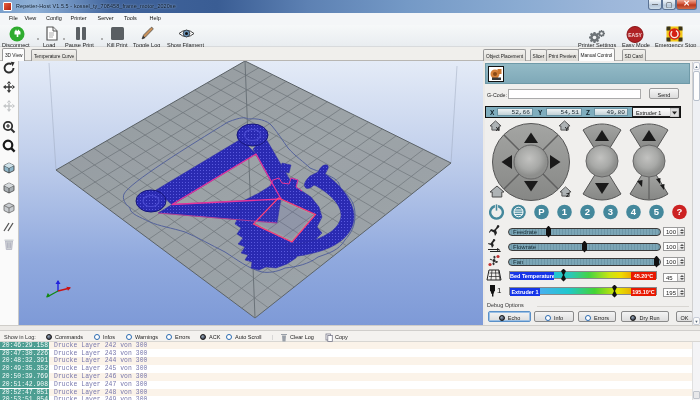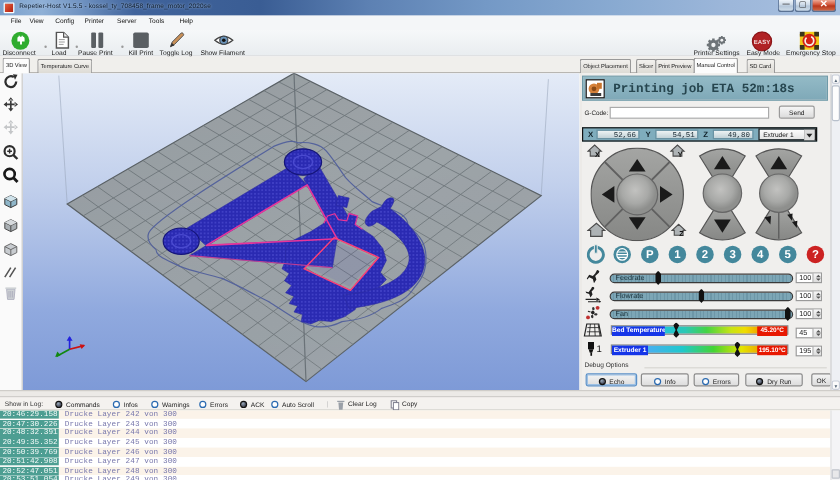--- a/index.html
+++ b/index.html
@@ -271,21 +271,20 @@
 <div class="abs" id="panel">
 <div id="banner">
       <div id="bicon">
         <svg width="14" height="14" style="position:absolute;left:0px;top:0px">
           <circle cx="6" cy="7" r="4.5" fill="#d5813a"></circle>
           <circle cx="6" cy="7" r="2" fill="#8a4a16"></circle>
           <rect x="3" y="10.5" width="9" height="2.5" fill="#3a3a3a"></rect>
           <rect x="8.5" y="2" width="4" height="5" fill="#c8742c"></rect>
         </svg>
       </div>
-      <div class="bt">Printing job ETA 52m:18s</div>
     </div>
 <div style="position:absolute;left:2px;top:30.5px;font-size:5.3px;color:#222">G-Code:</div>
 <div id="gli"></div>
     <div id="gsend">Send</div>
 <div id="xyz">
 <span class="axl" style="left:4px">X</span>
       <span class="lcd" style="left:11px;width:36px">52,66</span>
 <span class="axl" style="left:52px">Y</span>
       <span class="lcd" style="left:60px;width:36px">54,51</span>
 <span class="axl" style="left:100px">Z</span>

